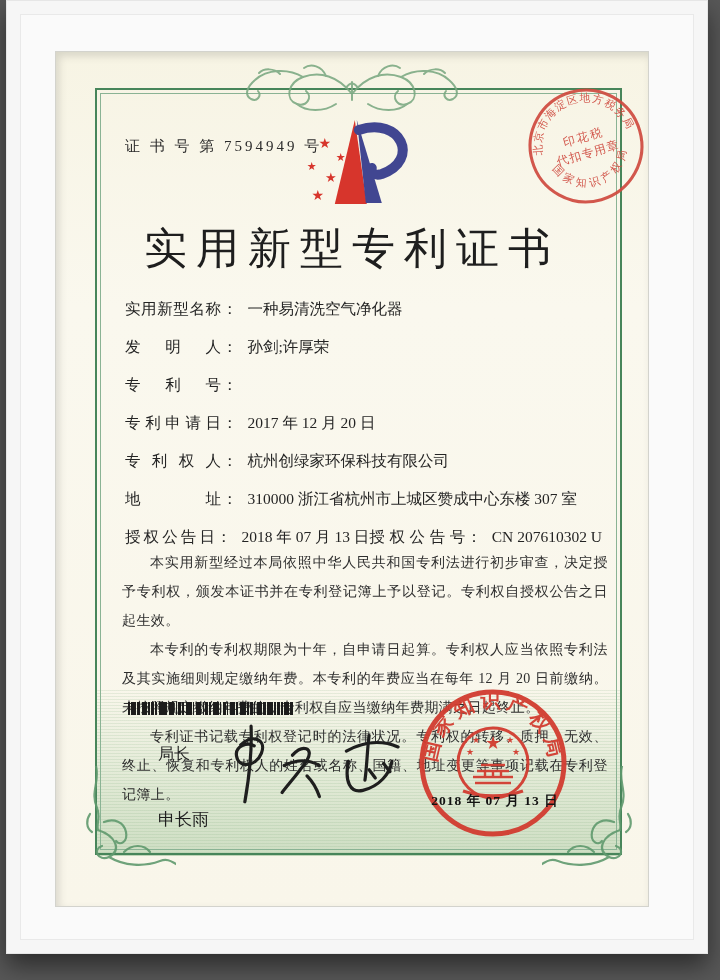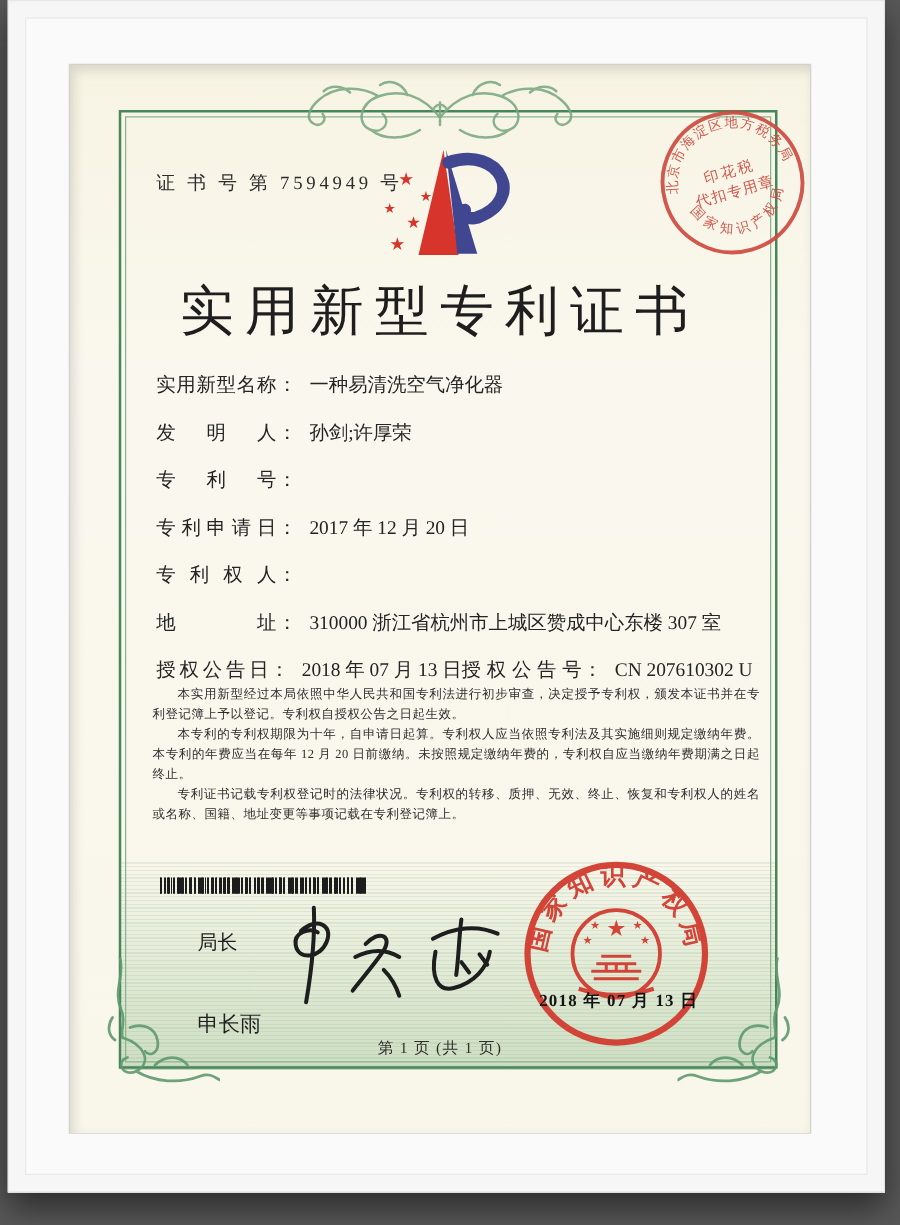--- a/index.html
+++ b/index.html
@@ -33,21 +33,21 @@
   .logo{position:absolute;left:50%;top:62px;transform:translateX(-44%);}
   .title{position:absolute;left:0;right:0;top:168px;text-align:center;font-size:43px;
     letter-spacing:9px;color:#1e1e1e;font-weight:500;}
   
   .fields{position:absolute;left:69px;right:46px;top:246px;font-size:15.5px;color:#242424;}
   .frow{display:flex;align-items:baseline;line-height:22px;margin-bottom:16px;white-space:nowrap;}
   .flabel{display:inline-block;width:96px;text-align:justify;text-align-last:justify;}
   .fcolon{margin:0 10px 0 1px;}
   .fgroup2{margin-left:auto;display:flex;align-items:baseline;}
   
-  .bodytext{position:absolute;left:66px;right:40px;top:496px;font-size:10px;line-height:16px;
+  .bodytext{position:absolute;left:66px;right:40px;top:496px;font-size:14px;line-height:29px;
     color:#2e2e2e;text-align:justify;letter-spacing:.4px;}
   .bodytext p{margin:0;text-indent:2em;}
   
   .barcode{position:absolute;left:72px;top:650px;width:165px;height:13px;
     background:
      repeating-linear-gradient(90deg,#1c1c1c 0 1.6px,transparent 1.6px 3.4px),
      repeating-linear-gradient(90deg,#1c1c1c 0 1px,transparent 1px 5.3px,#1c1c1c 5.3px 7.6px,transparent 7.6px 9px);}
   
   .signer-title{position:absolute;left:102px;top:692px;font-size:16px;color:#1f1f1f;
     font-family:"Liberation Sans",sans-serif;}
@@ -145,20 +145,21 @@
             <span class="fcolon">：</span>
         </div>
         <div class="frow">
           <span class="flabel">专利申请日</span>
             <span class="fcolon">：</span>
           <span class="fvalue">2017 年 12 月 20 日</span>
         </div>
         <div class="frow">
           <span class="flabel">专利权人</span>
             <span class="fcolon">：</span>
+          <span class="fvalue">杭州创绿家环保科技有限公司</span>
         </div>
         <div class="frow">
           <span class="flabel">地址</span>
             <span class="fcolon">：</span>
           <span class="fvalue">310000 浙江省杭州市上城区赞成中心东楼 307 室</span>
         </div>
         <div class="frow">
           <span class="flabel">授权公告日</span>
             <span class="fcolon">：</span>
           <span class="fvalue">2018 年 07 月 13 日</span>
@@ -214,21 +215,20 @@
           </g>
           <g stroke-width="2.4">
             <path d="M66,80 H90 M62,86 H94 M58,92 H98 M60,98 H96"></path>
             <path d="M70,86 V92 M78,86 V92 M86,86 V92"></path>
           </g>
           <path d="M48,106 Q78,116 108,106" stroke-width="3.4"></path>
         </g>
       </svg>
       <div class="seal-date">2018 年 07 月 13 日</div>
 
-      <div class="footer">第 1 页 (共 1 页)</div>
 
       <svg class="seal-top" width="120" height="120" viewBox="0 0 116 116">
         <circle cx="58" cy="58" r="54" fill="none" stroke="#cf4a3f" stroke-width="3"></circle>
         <defs>
           <path id="stTop" d="M 15,58 A 43,43 0 1 1 101,58" fill="none"></path>
           <path id="stBot" d="M 19,58 A 39,39 0 1 0 97,58" fill="none"></path>
         </defs>
         <text font-size="10.5" letter-spacing="1.2" fill="#cf4a3f">
           <textPath href="#stTop" startOffset="50%" text-anchor="middle">北京市海淀区地方税务局</textPath>
         </text>

